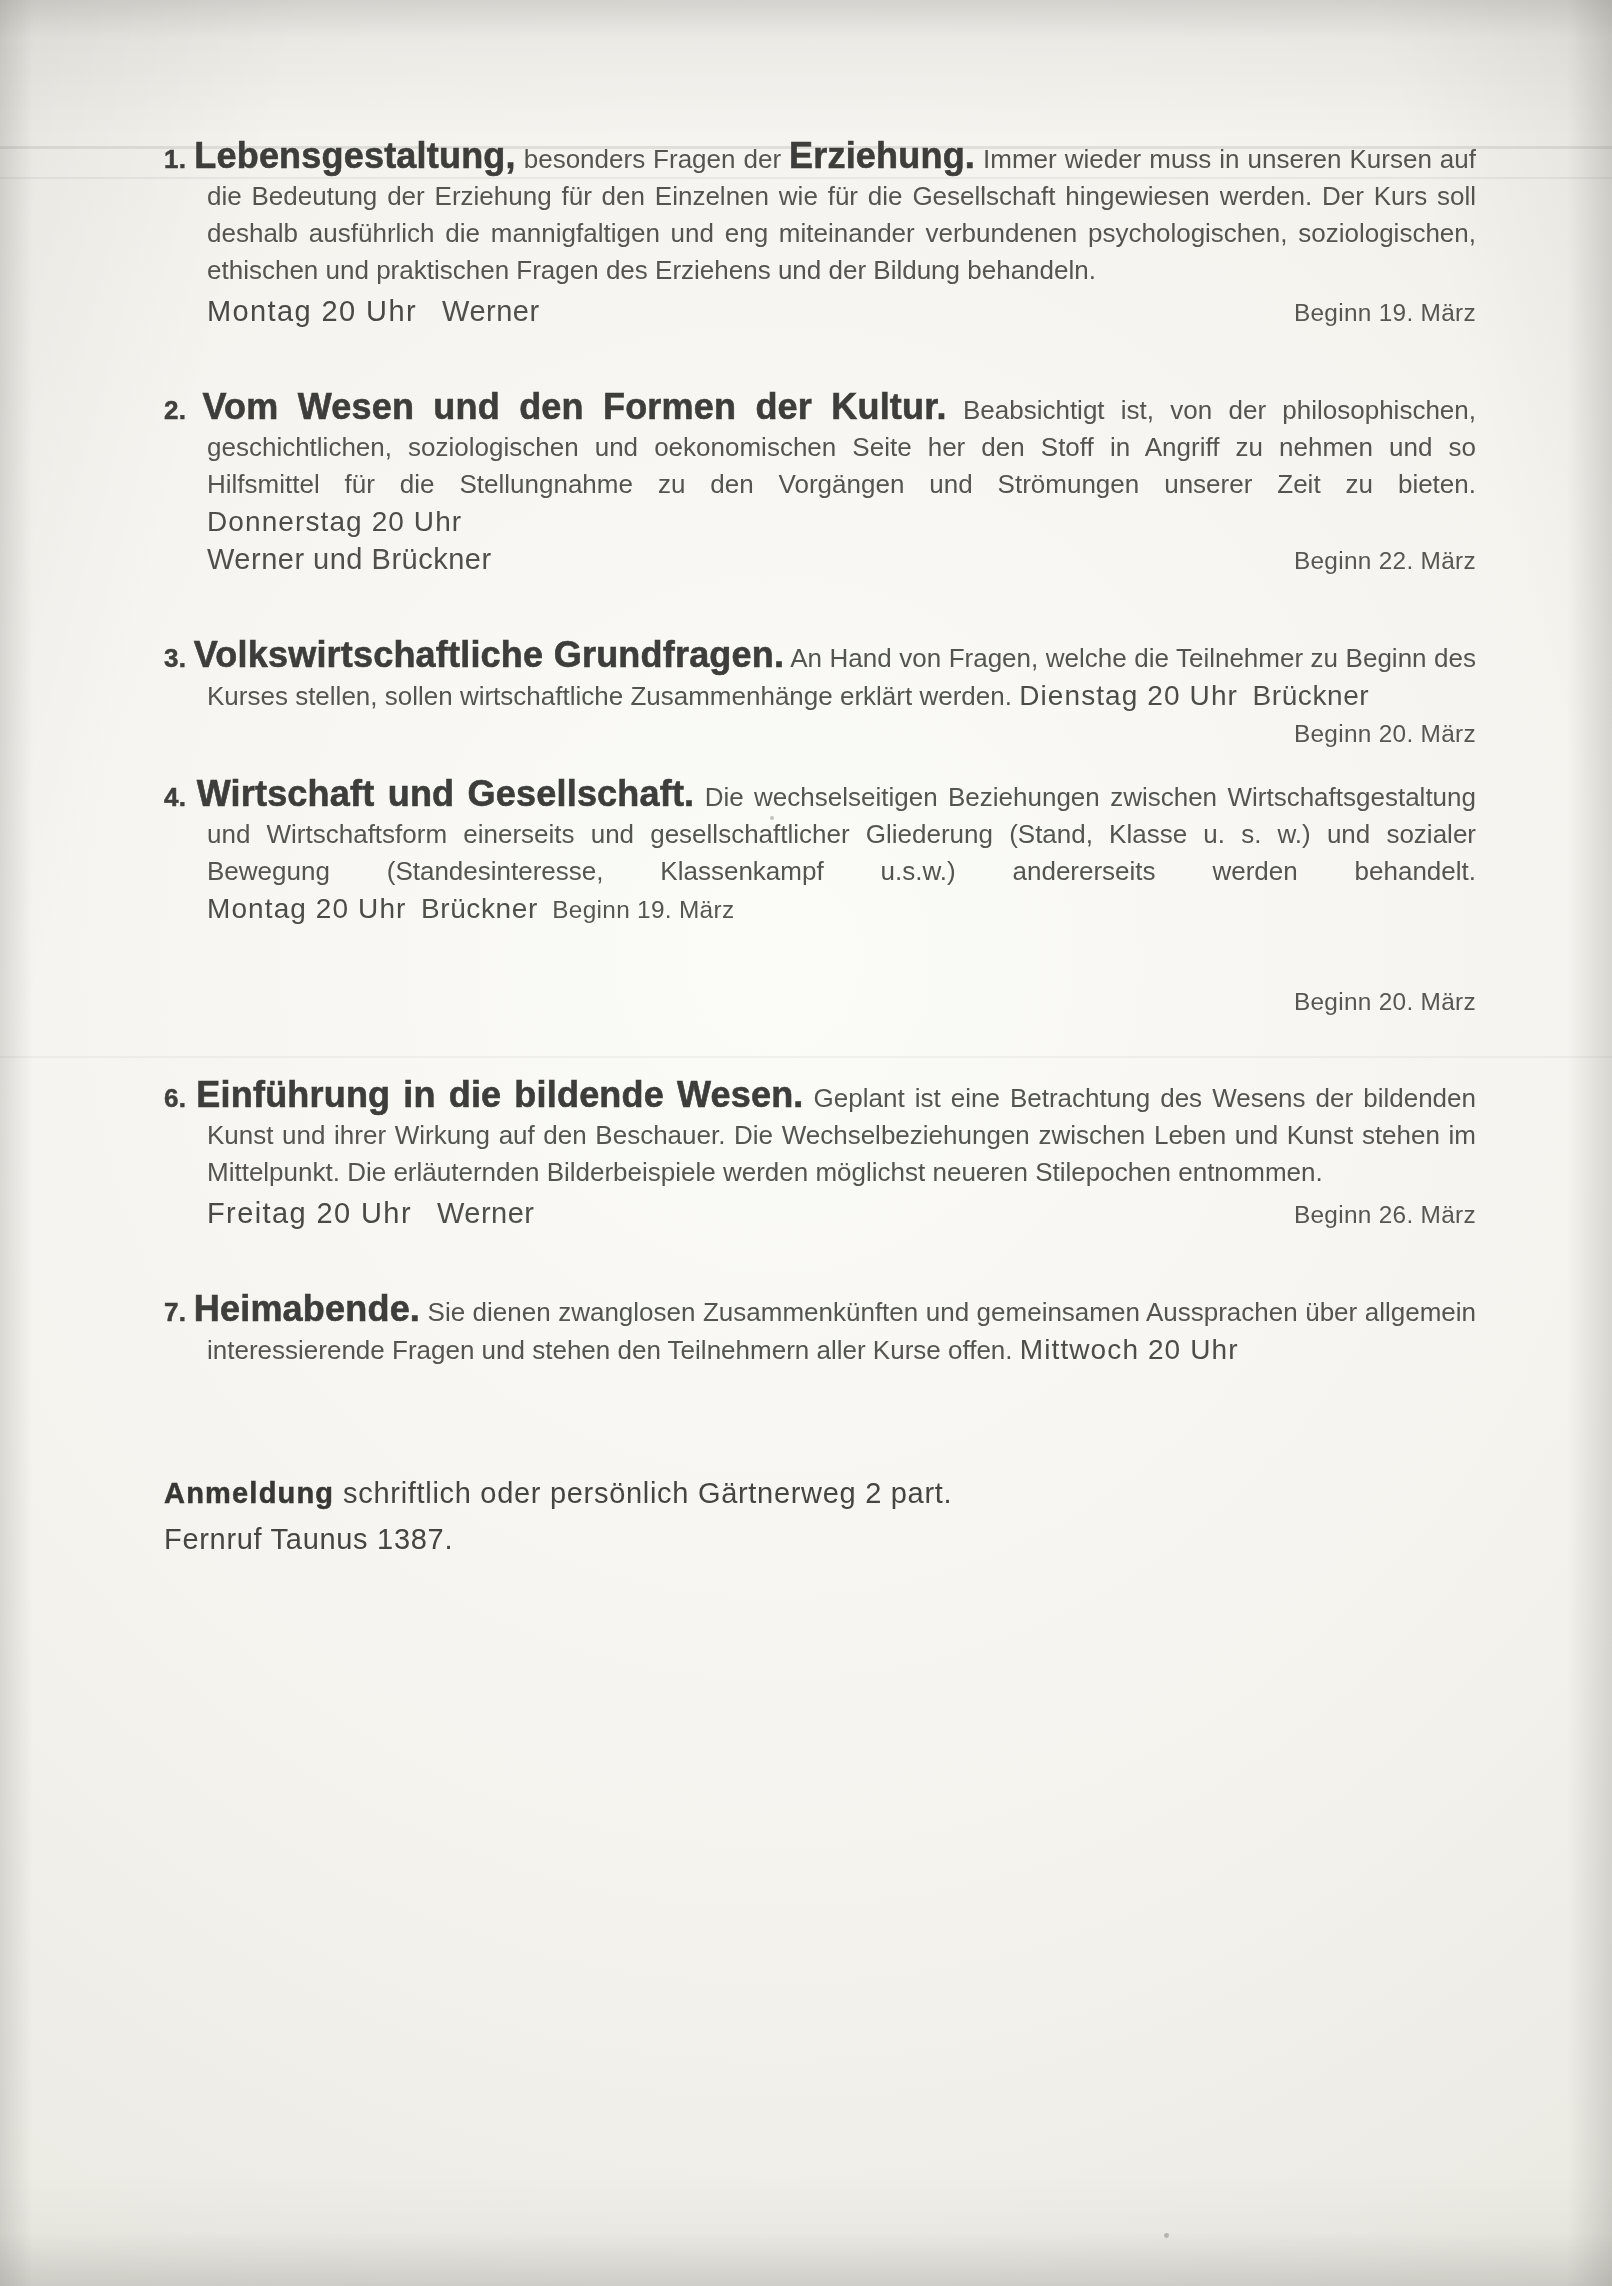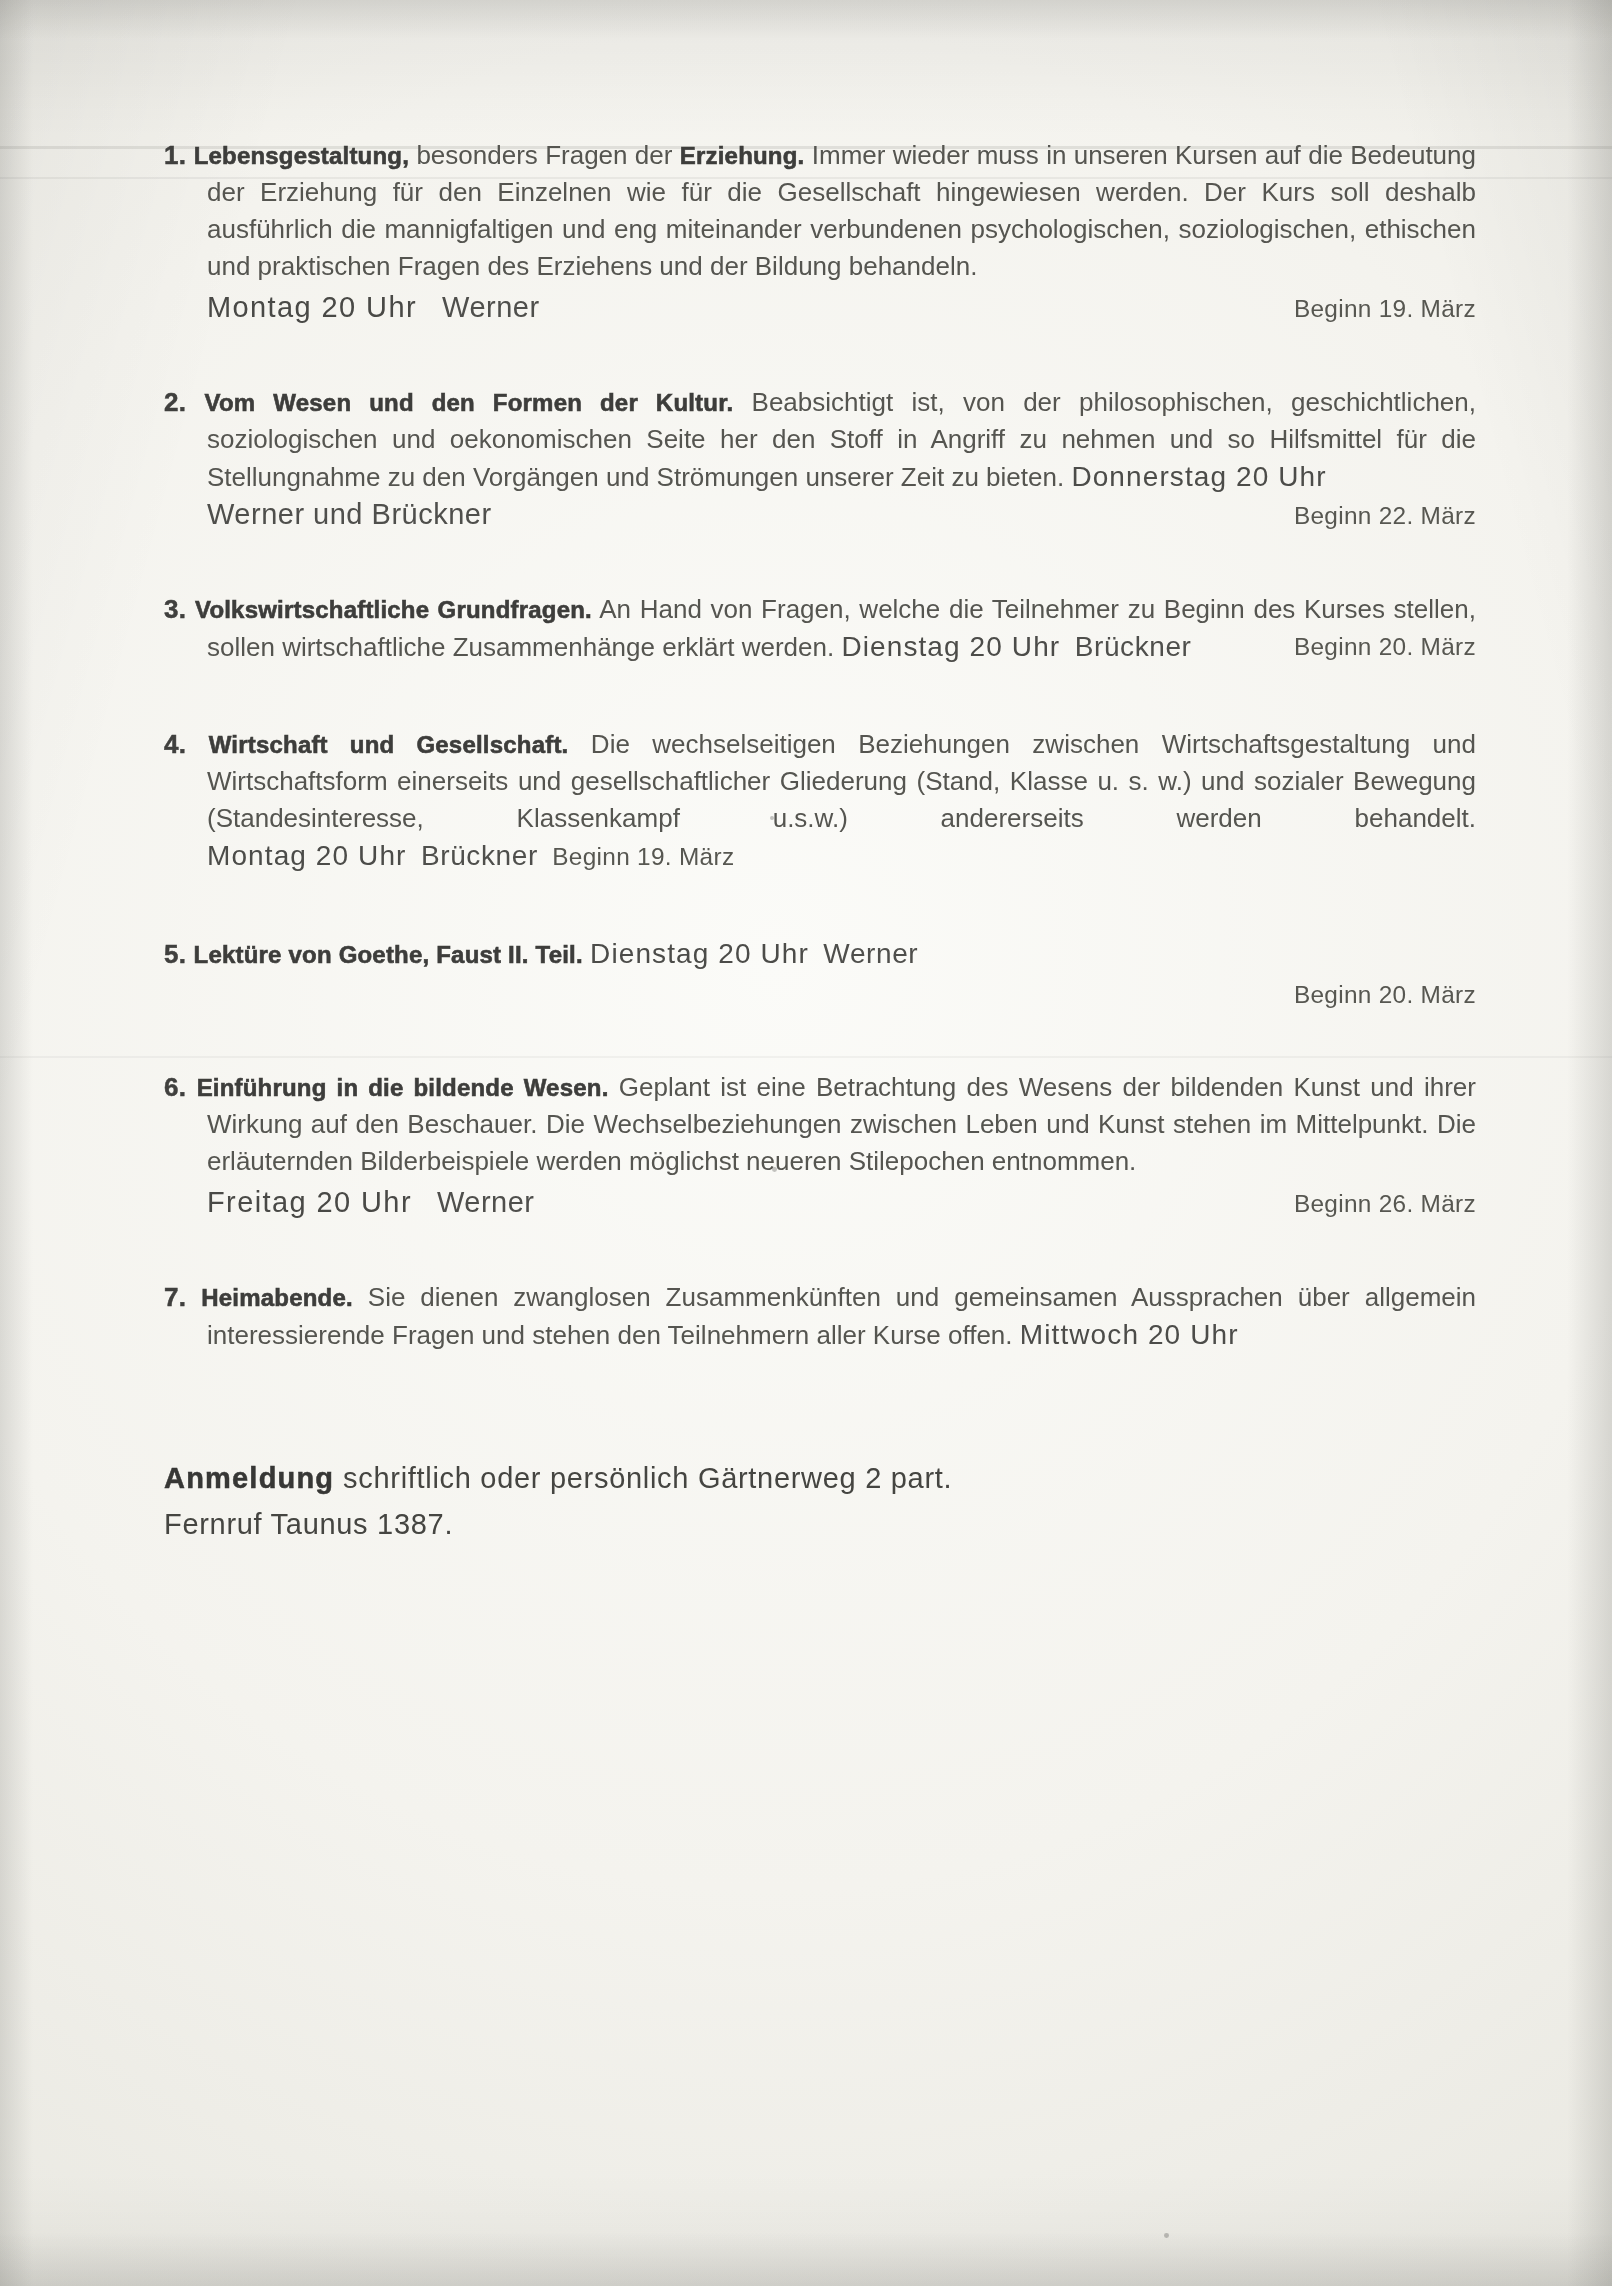--- a/index.html
+++ b/index.html
@@ -107,21 +107,21 @@
   .course-num {
     font-weight: bold;
     color: #3e3e3c;
     -webkit-text-stroke: 0.5px #3e3e3c;
     letter-spacing: 0.3px;
   }
   .course-title {
     font-weight: bold;
     color: #3b3b39;
     -webkit-text-stroke: 0.6px #3b3b39;
-    font-size: 24px;
+    font-size: 36px;
     letter-spacing: 0.2px;
   }
   .sched-inline {
     font-size: 28px;
     letter-spacing: 1.1px;
     color: #4a4a47;
     white-space: nowrap;
   }
   .teacher-inline {
     font-size: 28px;
@@ -259,24 +259,20 @@
     </section>
 
     <section class="course">
       <p class="course-body">
         <span class="course-num">4.</span>
         <span class="course-title">Wirtschaft und Gesellschaft.</span><span> Die wechselseitigen Beziehungen zwischen Wirtschaftsgestaltung und Wirtschaftsform einerseits und gesellschaftlicher Gliederung (Stand, Klasse u. s. w.) und sozialer Bewegung (Standesinteresse, Klassenkampf u.s.w.) andererseits werden behandelt. </span><span class="sched-inline">Montag 20 Uhr</span>&nbsp;&nbsp;<span class="teacher-inline">Brückner</span>&nbsp;&nbsp;<span class="sched-begin inline-begin">Beginn 19. März</span>
       </p>
     </section>
 
     <section class="course">
-      <p class="course-body">
-        <span class="course-num">5.</span>
-        <span class="course-title">Lektüre von Goethe, Faust II. Teil.</span>&nbsp;<span class="sched-inline">Dienstag 20 Uhr</span>&nbsp;&nbsp;<span class="teacher-inline">Werner</span>
-      </p>
       <div class="begin-right-only">
         <span class="sched-begin">Beginn 20. März</span>
       </div>
     </section>
 
     <section class="course">
       <p class="course-body">
         <span class="course-num">6.</span>
         <span class="course-title">Einführung in die bildende Wesen.</span><span> Geplant ist eine Betrachtung des Wesens der bildenden Kunst und ihrer Wirkung auf den Beschauer. Die Wechselbeziehungen zwischen Leben und Kunst stehen im Mittelpunkt. Die erläuternden Bilderbeispiele werden möglichst neueren Stilepochen entnommen.</span>
       </p>

